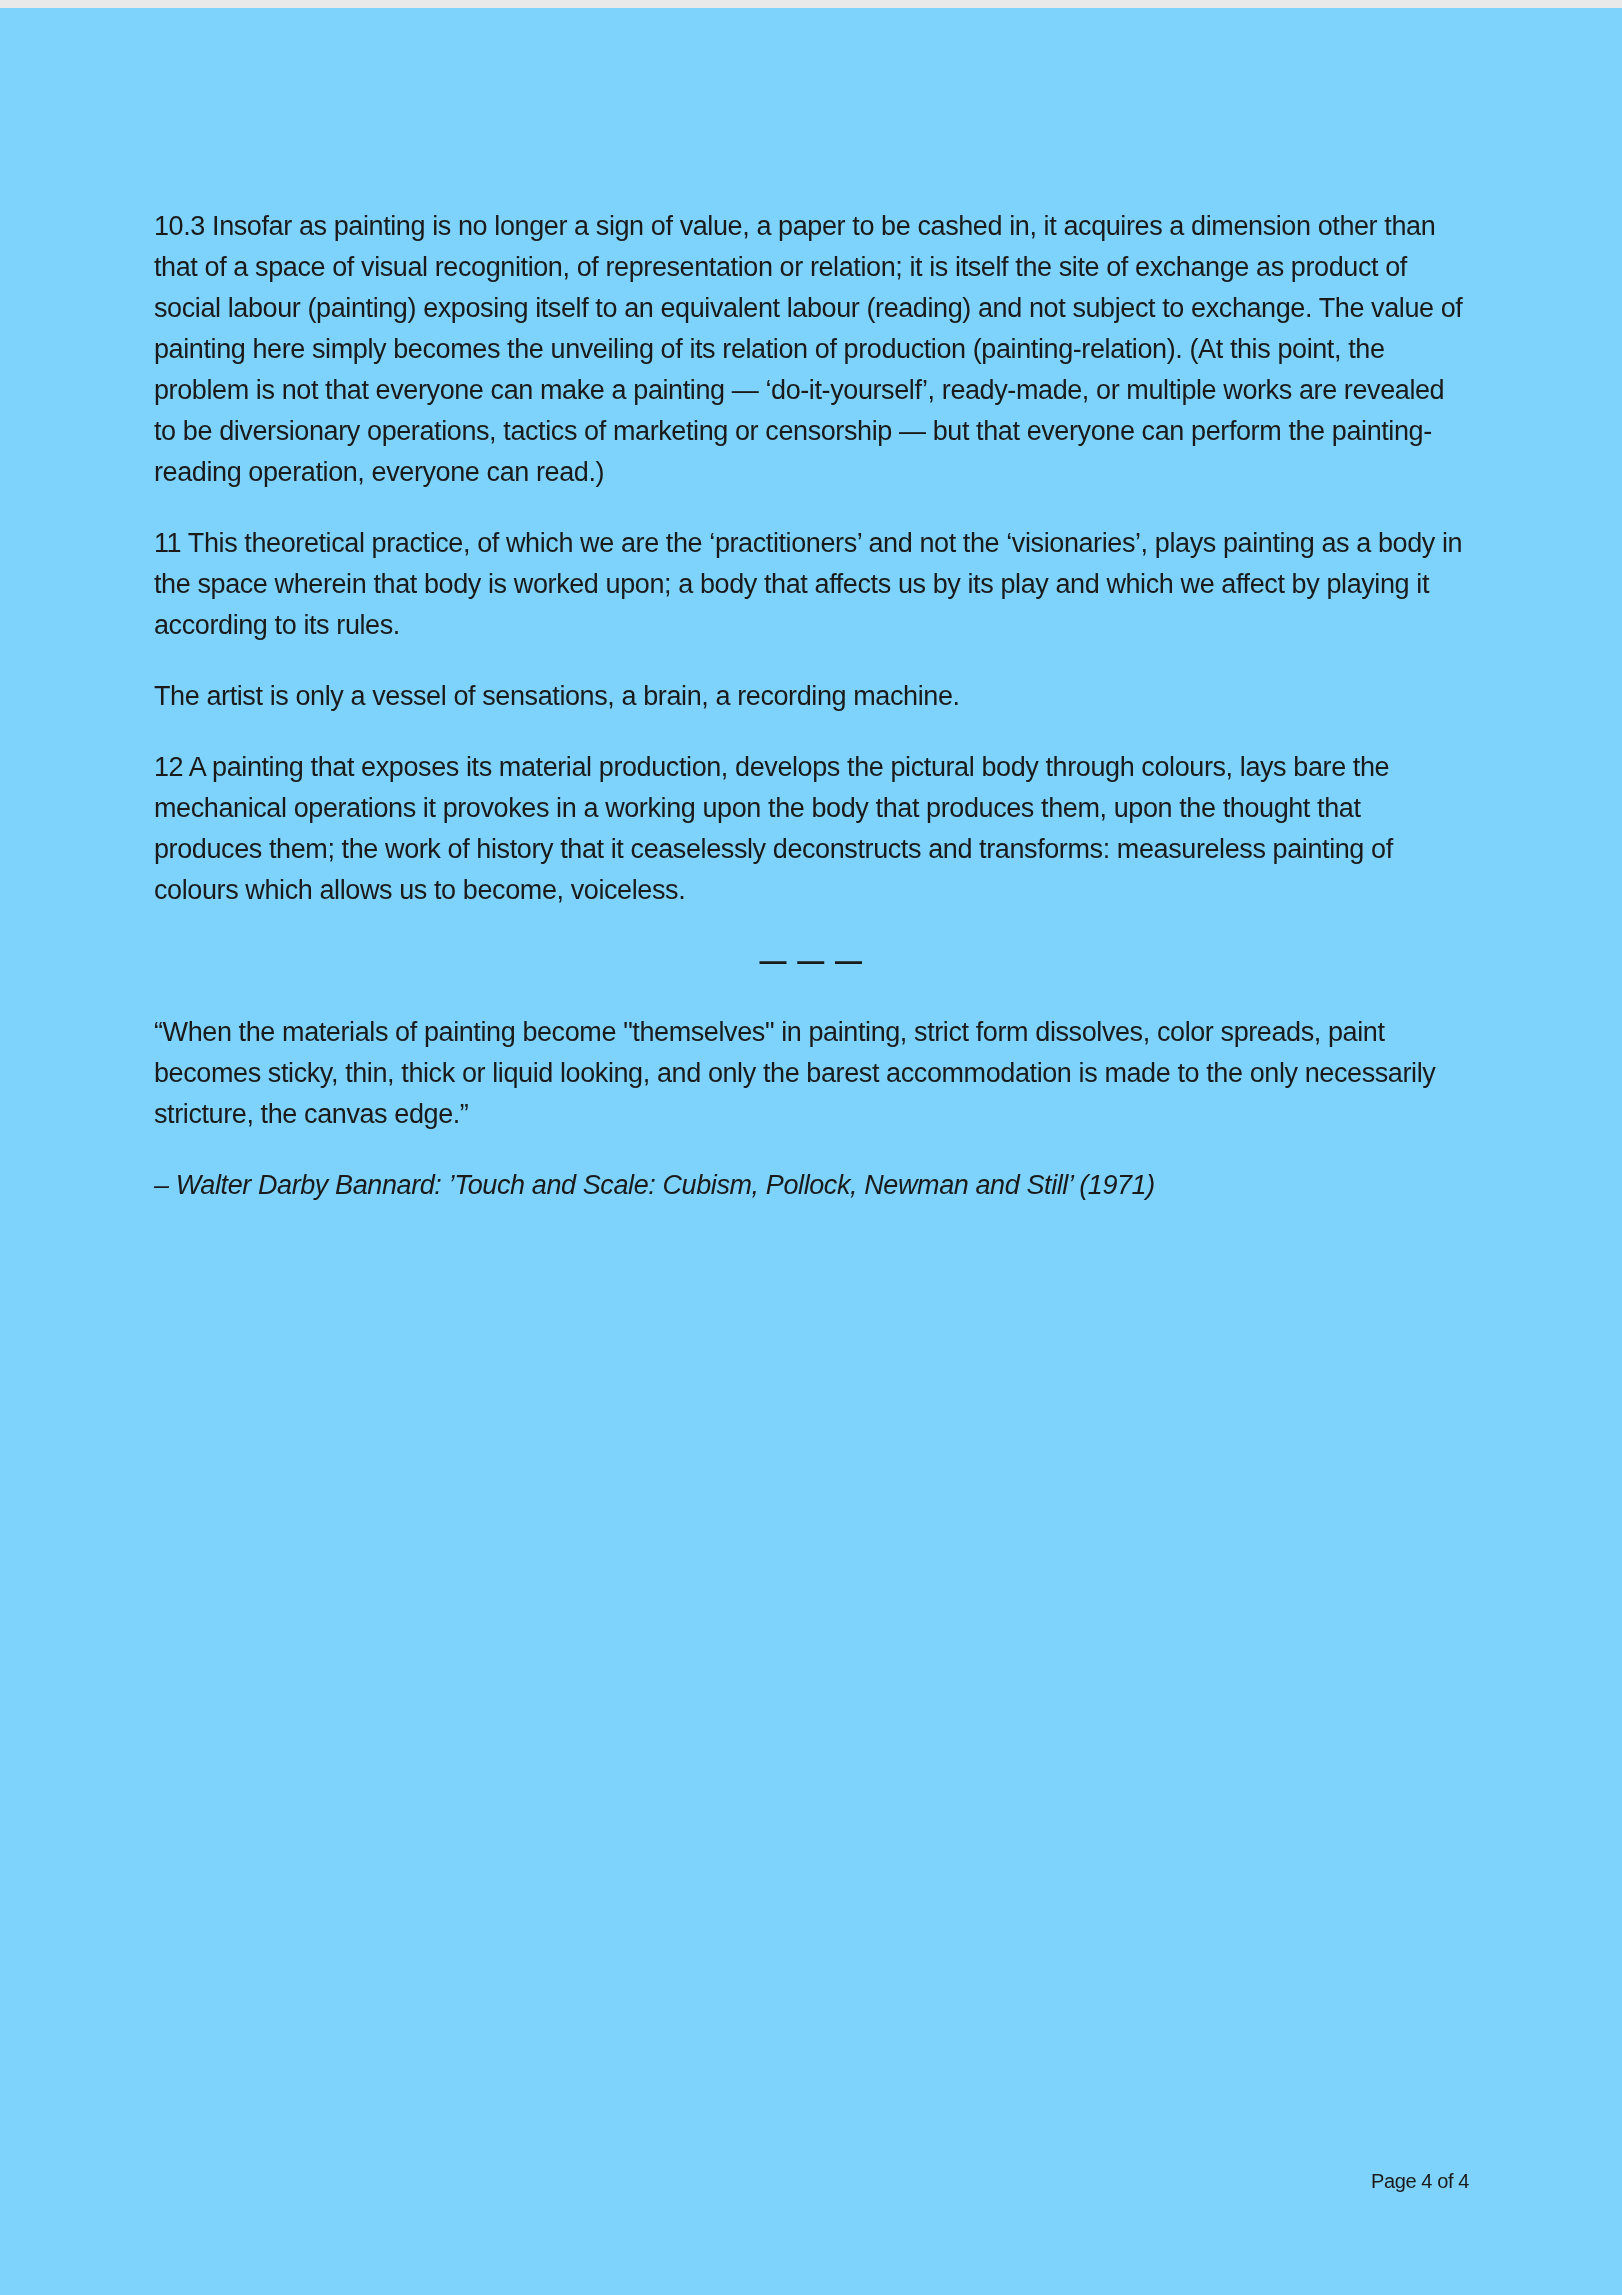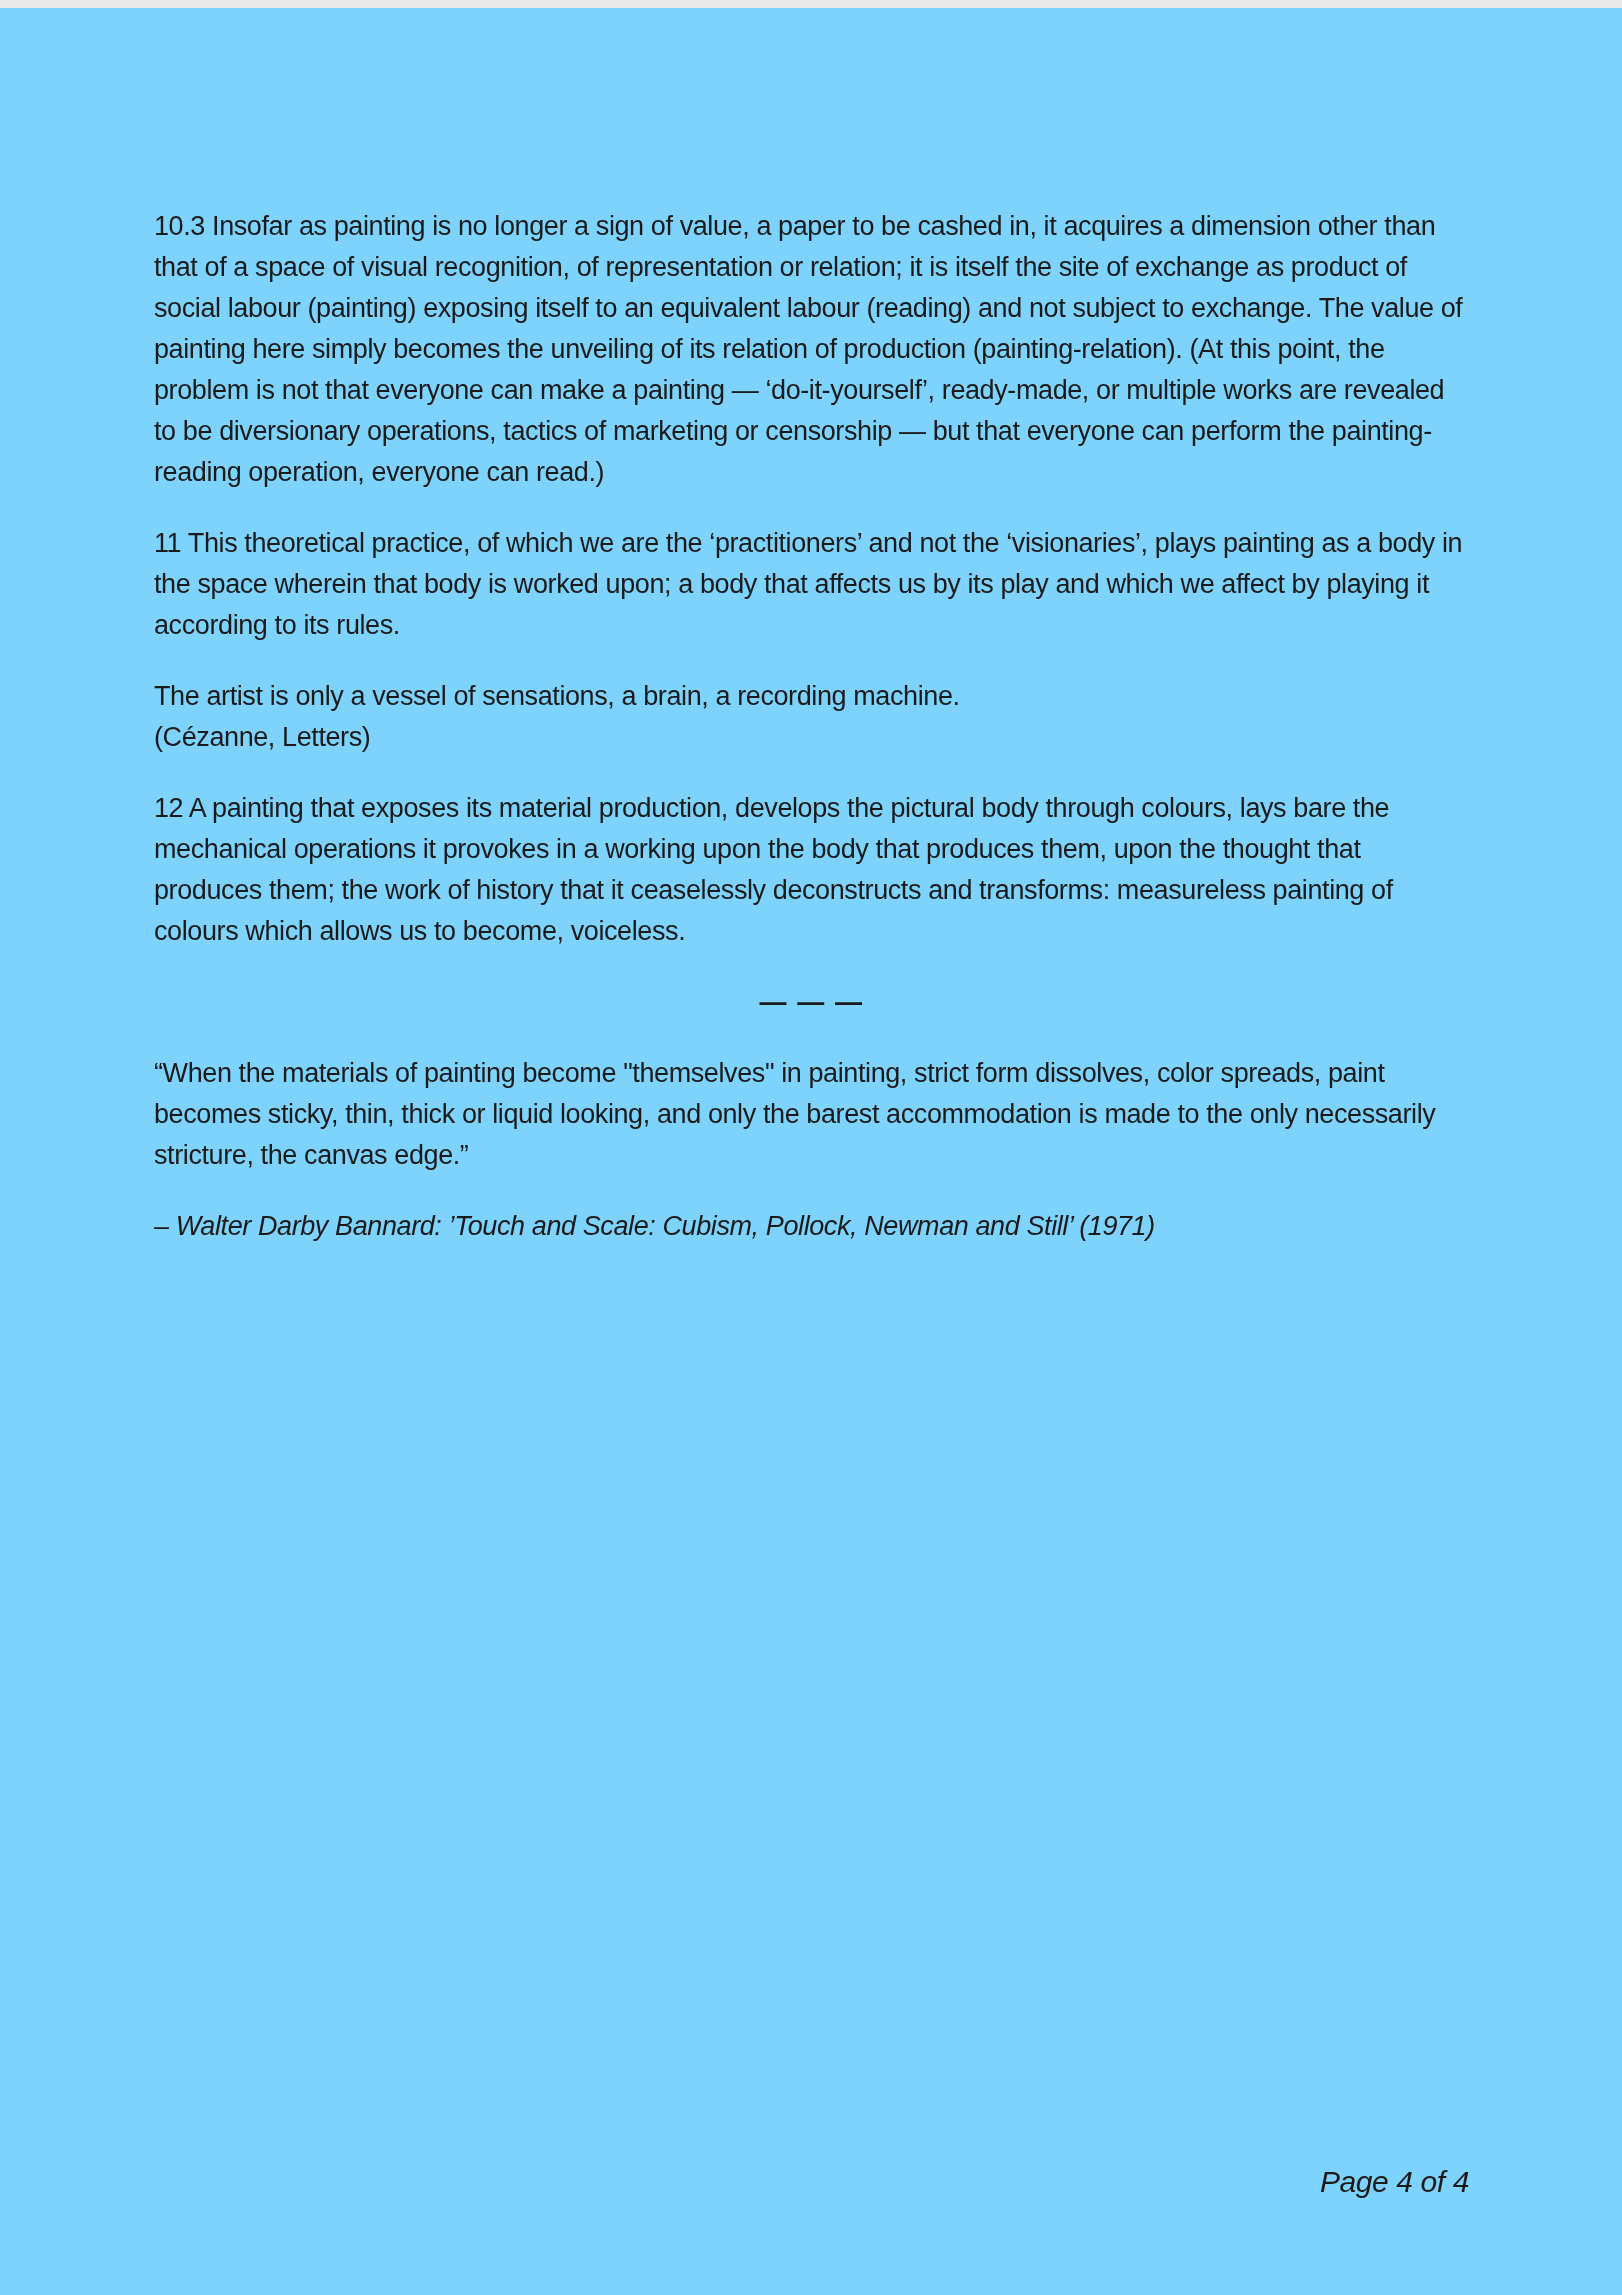--- a/index.html
+++ b/index.html
@@ -22,37 +22,35 @@
   .italic { font-style: italic; }
   .divider {
     text-align: center;
     font-weight: bold;
     letter-spacing: 1.6px;
   }
   .footer {
     position: absolute;
     top: 2153px;
     right: 153px;
-    font-style: italic;
-    font-size: 30px;
+    font-size: 20px;
     line-height: 41px;
   }
 </style>
 </head>
 <body>
 
 <div class="page">
 
   <p class="para">10.3 Insofar as painting is no longer a sign of value, a paper to be cashed in, it acquires a dimension other than that of a space of visual recognition, of representation or relation; it is itself the site of exchange as product of social labour (painting) exposing itself to an equivalent labour (reading) and not subject to exchange. The value of painting here simply becomes the unveiling of its relation of production (painting-relation). (At this point, the problem is not that everyone can make a painting — ‘do-it-yourself’, ready-made, or multiple works are revealed to be diversionary operations, tactics of marketing or censorship — but that everyone can perform the painting-reading operation, everyone can read.)</p>
 
   <p class="para">11 This theoretical practice, of which we are the ‘practitioners’ and not the ‘visionaries’, plays painting as a body in the space wherein that body is worked upon; a body that affects us by its play and which we affect by playing it according to its rules.</p>
 
   <div class="para quote-right">
     <div>The artist is only a vessel of sensations, a brain, a recording machine.</div>
-    <div>(Cézanne, Letters)</div>
   </div>
 
 
 
 
   <p class="para">12 A painting that exposes its material production, develops the pictural body through colours, lays bare the mechanical operations it provokes in a working upon the body that produces them, upon the thought that produces them; the work of history that it ceaselessly deconstructs and transforms: measureless painting of colours which allows us to become, voiceless.</p>
 
 
   <p class="para divider">— — —</p>
 

